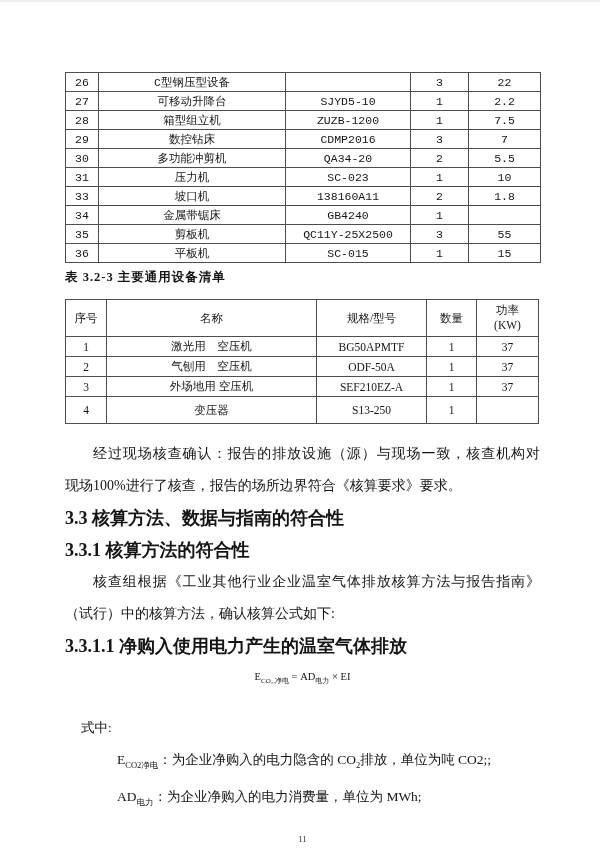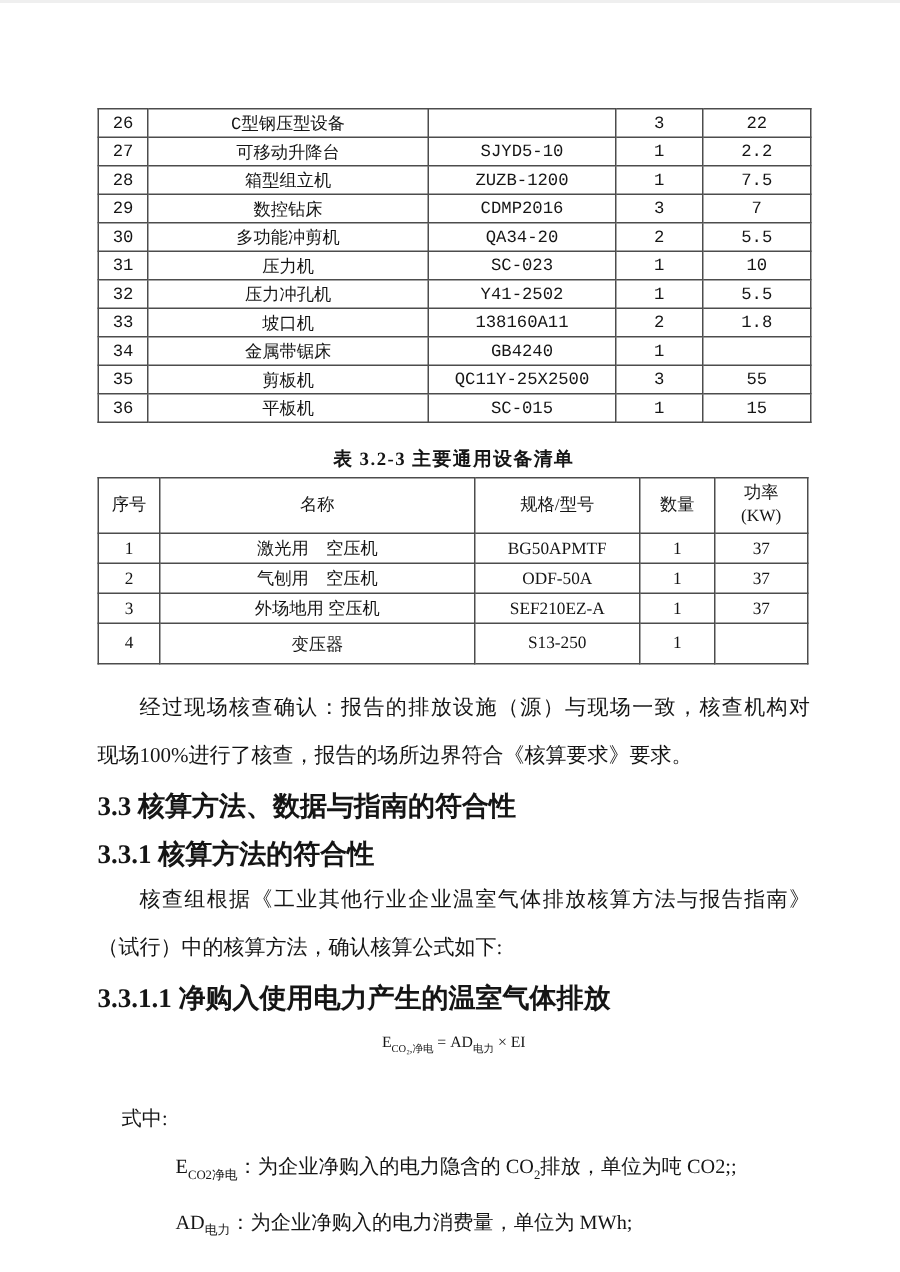--- a/index.html
+++ b/index.html
@@ -2,29 +2,29 @@
 <html><head>
 <meta charset="utf-8">
 <style>
   html,body{margin:0;padding:0;background:#ffffff;}
   body{width:600px;height:848px;font-family:"Liberation Serif","DejaVu Serif",serif;color:#151515;overflow:hidden;}
   .page-edge{height:2px;background:#efefef;}
   .page{box-sizing:border-box;padding:70px 60px 0 65px;}
 
   table{border-collapse:collapse;table-layout:fixed;}
   .t1{width:475px;font-family:Liberation Mono, monospace;}
-  .t2{width:473px;margin-top:3px;}
+  .t2{width:473px;margin-top:13px;}
   .t1 td,.t2 td,.t2 th{border:1px solid #4d4d4d;text-align:center;vertical-align:middle;
       font-size:11.5px;font-weight:normal;padding:0 1px;overflow:hidden;white-space:nowrap;}
   .t1 td{height:18px;}
   .t2 thead th{height:36px;line-height:15px;}
   .t2 tbody td{height:19px;}
   .t2 tbody tr.tall td{height:26px;}
 
-  .tbl-title{margin:16px 0 0 0;text-align:center;font-weight:bold;font-size:12.5px;letter-spacing:1px;}
+  .tbl-title{margin:6px 0 0 0;font-weight:bold;font-size:12.5px;letter-spacing:1px;}
 
   .flow{margin:0;}
   .para{font-size:14px;line-height:32px;margin:0;}
   .para .ln1{display:block;text-indent:2em;text-align:justify;text-align-last:justify;}
   .para .ln2{display:block;}
   .heading{font-size:18px;font-weight:bold;line-height:32px;margin:0;}
   .p1{margin-top:14px;}
 
   .formula{text-align:center;font-size:10.5px;line-height:30px;margin:0;}
   .formula sub{font-size:7px;}
@@ -82,27 +82,20 @@
           <td>QA34-20</td>
           <td>2</td>
           <td>5.5</td>
         </tr>
         <tr>
           <td>31</td>
           <td>压力机</td>
           <td>SC-023</td>
           <td>1</td>
           <td>10</td>
-        </tr>
-        <tr>
-          <td>32</td>
-          <td>压力冲孔机</td>
-          <td>Y41-2502</td>
-          <td>1</td>
-          <td>5.5</td>
         </tr>
         <tr>
           <td>33</td>
           <td>坡口机</td>
           <td>138160A11</td>
           <td>2</td>
           <td>1.8</td>
         </tr>
         <tr>
           <td>34</td>

